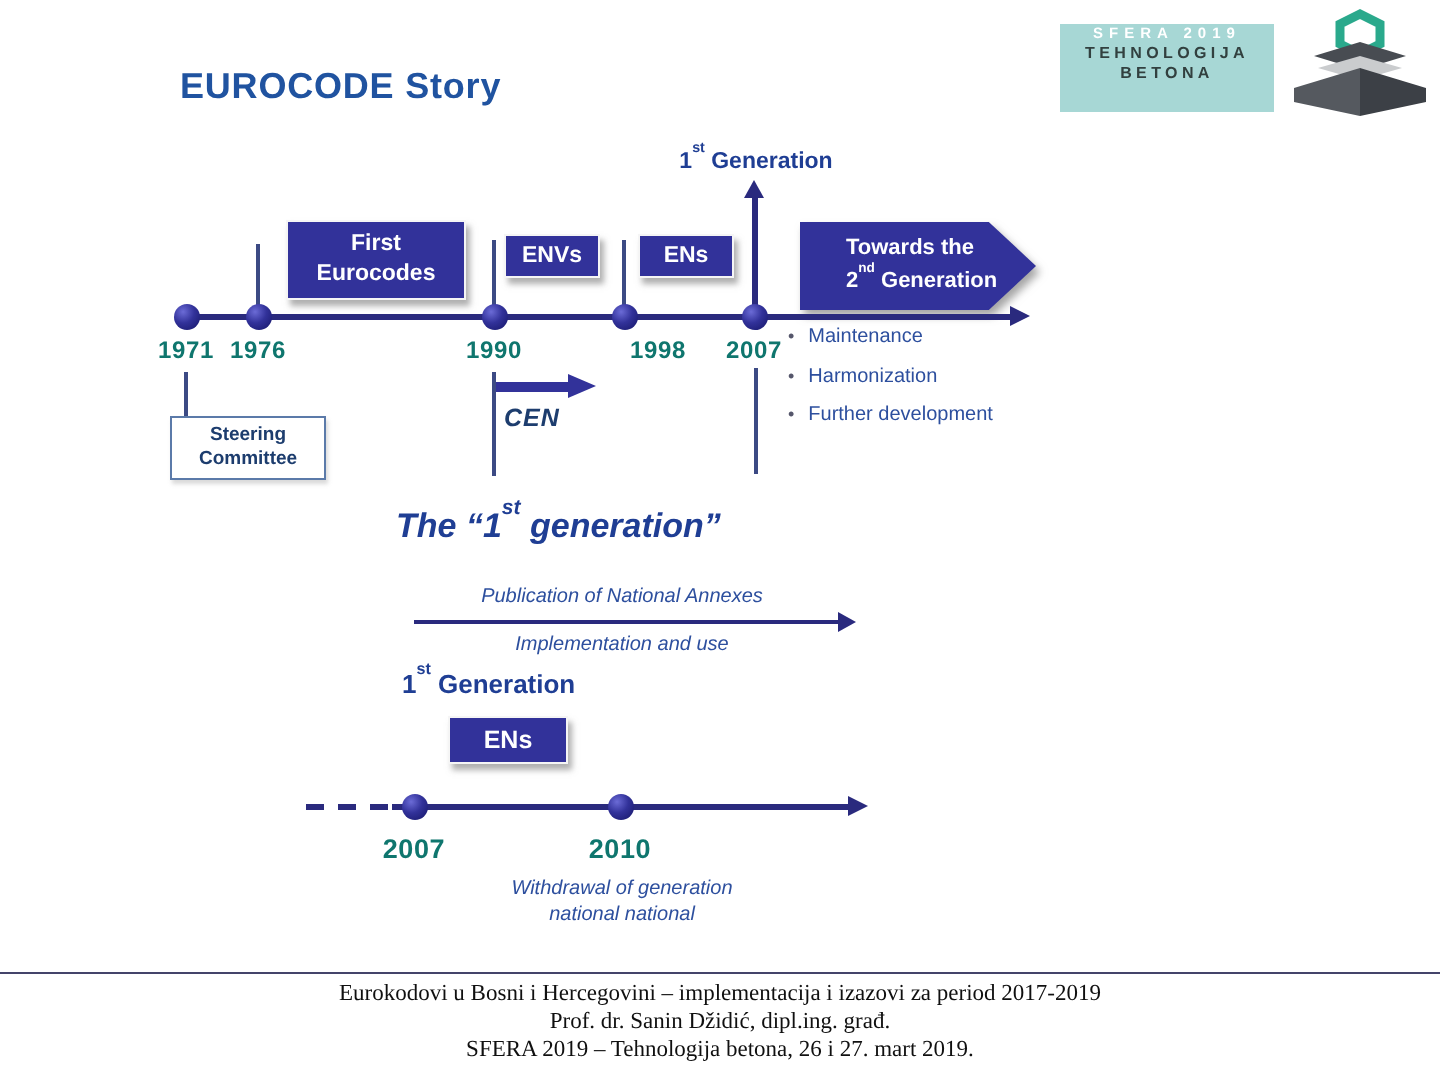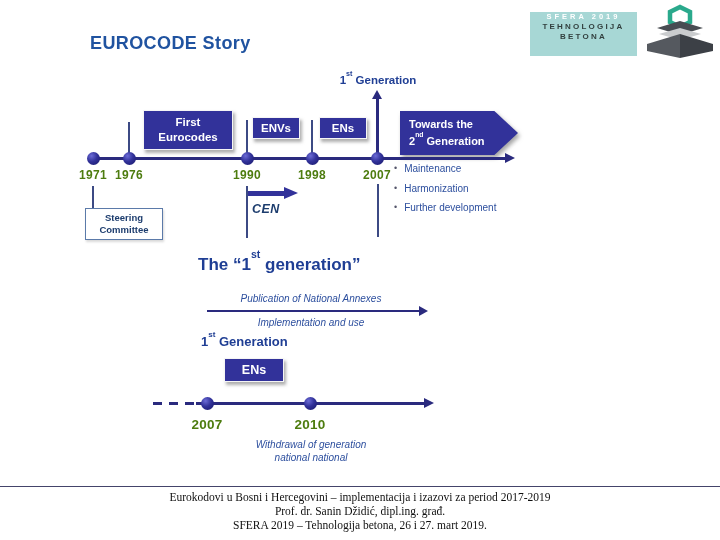--- a/index.html
+++ b/index.html
@@ -22,44 +22,44 @@
 
   
   .navy-line { background:#2a2a7e; }
   .tick { width:1.5px; background:#3c4a84; }
   .dot { width:13px; height:13px; border-radius:50%;
     background:radial-gradient(circle at 35% 30%, #6b6bd6 0%, #32329a 45%, #151566 100%); z-index:3; }
   .arrow-right { width:0; height:0; border-top:5.5px solid transparent; border-bottom:5.5px solid transparent; border-left:10px solid #2a2a7e; }
   .arrow-up { width:0; height:0; border-left:5.5px solid transparent; border-right:5.5px solid transparent; border-bottom:9px solid #2a2a7e; }
   .ibox { background:#32329a; color:#ffffff; font-weight:bold; text-align:center;
     border:1px solid #f5f5f5; box-shadow:2px 3px 3px rgba(110,110,110,.55); }
-  .year { font-size:12px; font-weight:bold; color:#4d7c0f; text-align:center; width:46px; letter-spacing:.3px; }
+  .year { font-size:12px; font-weight:bold; color:#0f766e; text-align:center; width:46px; letter-spacing:.3px; }
   sup.sp { font-size:.62em; position:relative; top:-.45em; }
 
   
   .gen1-label { left:320px; top:73px; width:116px; text-align:center; font-size:11.5px; font-weight:bold; color:#1f3e94; }
   .box-first { left:143px; top:110px; width:90px; font-size:11.5px; line-height:1.3; padding:4px 2px;text-align:center; }
   .box-envs  { left:252px; top:117px; width:48px; height:22px; font-size:11.5px; line-height:20px; }
   .box-ens1  { left:319px; top:117px; width:48px; height:22px; font-size:11.5px; line-height:20px; }
   .pentagon  { left:400px; top:111px; width:118px; height:44px; filter:drop-shadow(2px 3px 2px rgba(90,90,90,.55)); }
   .pentagon-inner { width:100%; height:100%; background:#32329a; color:#fff;
     clip-path:polygon(0 0, 80% 0, 100% 50%, 80% 100%, 0 100%);
-    font-size:11px; font-weight:bold; padding:6px 0 0 9px; line-height:1.45; }
+    font-size:11px; font-weight:bold; padding:6px 0 0 23px; line-height:1.45; }
   .steering-box { left:85px; top:208px; width:78px; background:#fff; border:1px solid #5b7aa9;
     color:#1d3d6e; font-size:9.5px; font-weight:bold; text-align:center; padding:3px 1px; line-height:1.25;
     box-shadow:1px 2px 2px rgba(150,150,150,.35); }
   .cen-label { left:252px; top:202px; font-size:12.5px; font-weight:bold; color:#1d3d6e; letter-spacing:.5px;font-style:italic; }
   .cen-shaft { left:248px; top:191px; width:36px; height:5px; background:#32329a; }
   .cen-head  { left:284px; top:187px; width:0; height:0; border-top:6.5px solid transparent; border-bottom:6.5px solid transparent; border-left:14px solid #32329a; }
   .bullets { left:394px; top:163px; width:108px; }
   .bullet-item { display:flex; gap:7px; margin-bottom:8px; font-size:10px; color:#2d4f9e; line-height:1.15; }
   .bullet-mark { color:#55566b; font-size:9px; line-height:11px; }
 
   
-  .sec2-title { left:198px; top:253px; font-size:17px; font-weight:bold; color:#1f3e94; }
+  .sec2-title { left:198px; top:253px; font-size:17px; font-weight:bold; color:#1f3e94;font-style:italic; }
   .small-blue { font-size:10px; color:#2d4f9e;font-style:italic; }
   .pub-label  { left:200px; top:293px; width:222px; text-align:center; }
   .impl-label { left:200px; top:317px; width:222px; text-align:center; }
   .gen2-label { left:201px; top:334px; font-size:13px; font-weight:bold; color:#1f3e94; }
   .box-ens2   { left:224px; top:358px; width:60px; height:24px; font-size:12.5px; line-height:22px; }
   .dash-line  { left:153px; top:402px; width:43px; height:3px;
     background:repeating-linear-gradient(90deg,#2a2a7e 0 9px, transparent 9px 16px); }
   .note { left:230px; top:439px; width:162px; text-align:center; line-height:1.25; }
 
   
@@ -112,21 +112,21 @@
   <div class="abs arrow-right" style="left:505px; top:153px;"></div>
   <div class="abs dot" style="left:86.5px; top:152px;"></div>
   <div class="abs dot" style="left:122.5px; top:152px;"></div>
   <div class="abs dot" style="left:240.5px; top:152px;"></div>
   <div class="abs dot" style="left:305.5px; top:152px;"></div>
   <div class="abs dot" style="left:370.5px; top:152px;"></div>
 
   <div class="abs year" style="left:70px;  top:168px;">1971</div>
   <div class="abs year" style="left:106px; top:168px;">1976</div>
   <div class="abs year" style="left:224px; top:168px;">1990</div>
-  <div class="abs year" style="left:289px; top:168px;">1998</div>
+  <div class="abs year" style="left:306px; top:168px;">1998</div>
   <div class="abs year" style="left:354px; top:168px;">2007</div>
 
   <div class="abs tick" style="left:92px; top:186px; height:22px;"></div>
   <div class="abs steering-box">
     <div>Steering</div>
     <div>Committee</div>
   </div>
 
   <div class="abs tick" style="left:246px; top:186px; height:52px;"></div>
   <div class="abs cen-shaft"></div>

